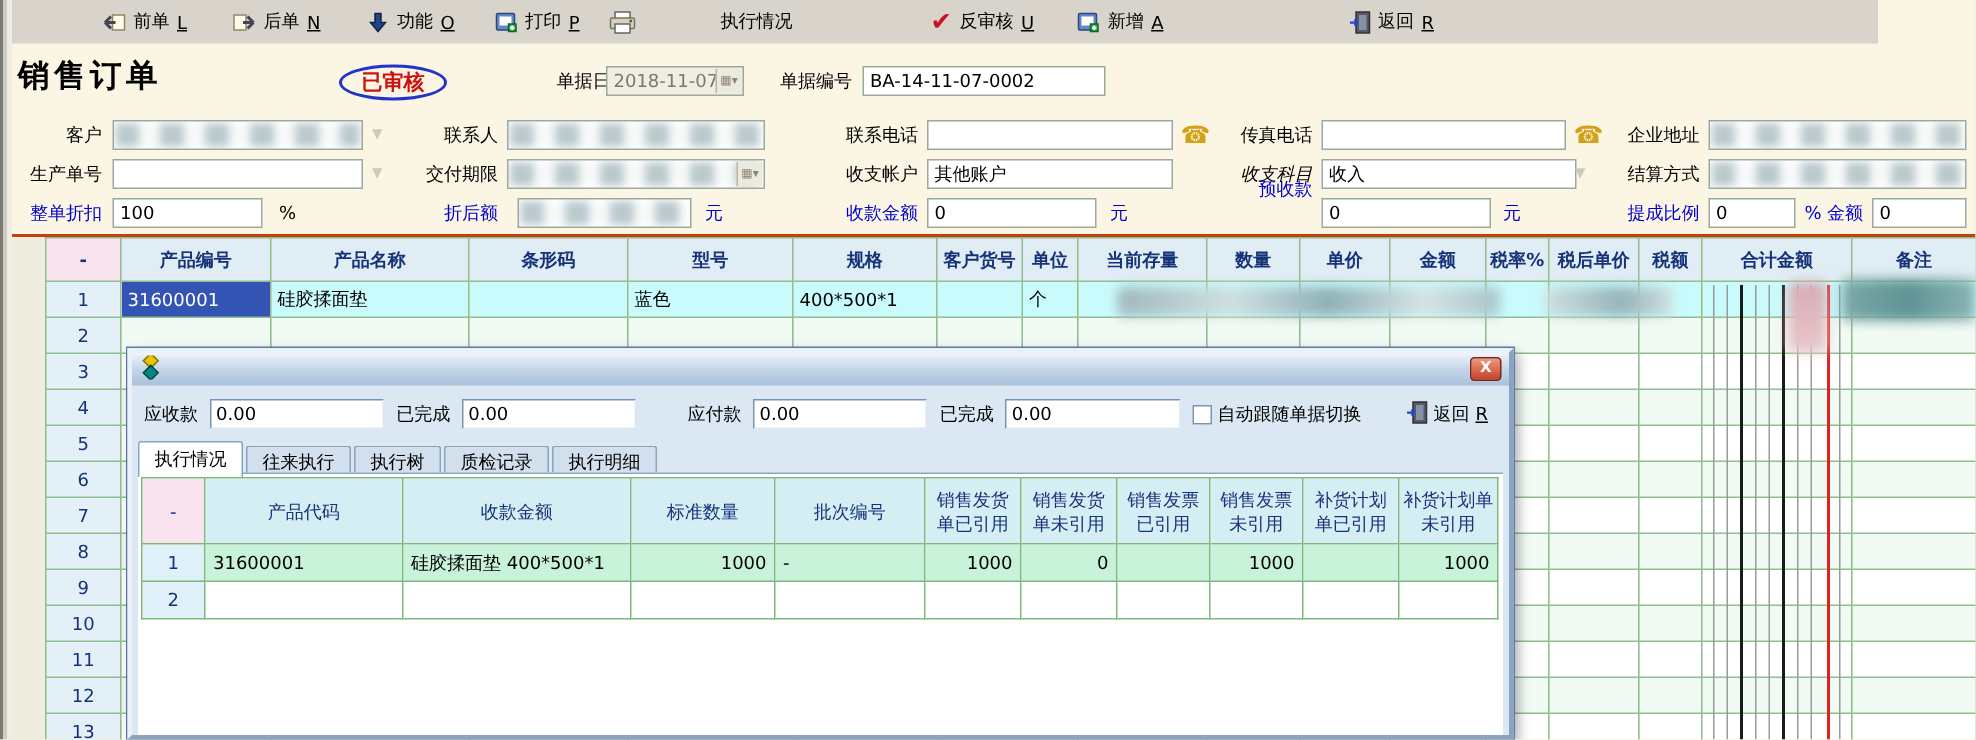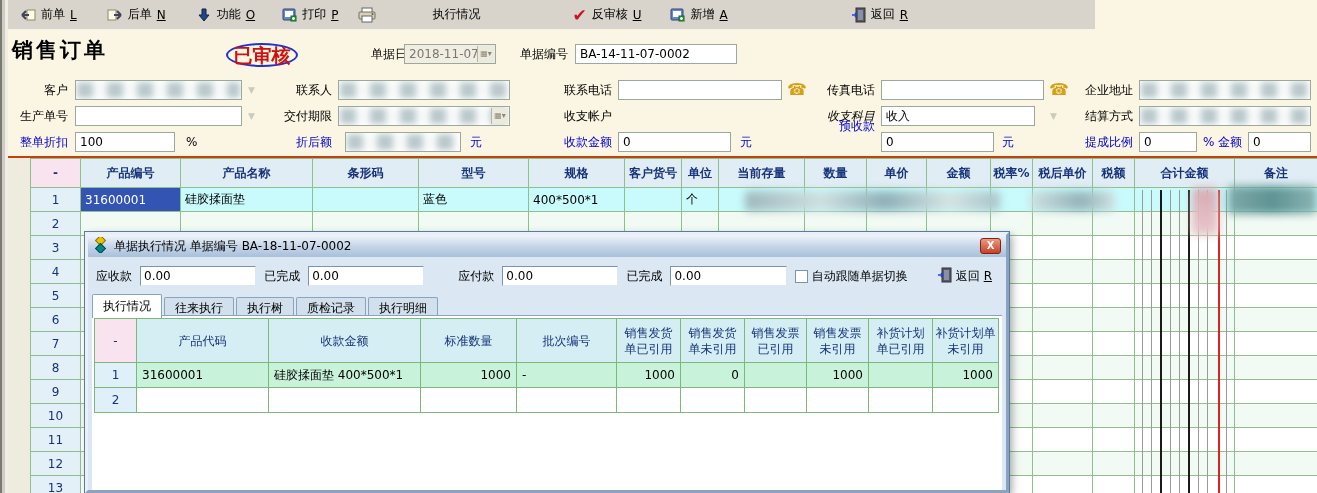--- a/index.html
+++ b/index.html
@@ -4,31 +4,31 @@
 <style>
   * { box-sizing: border-box; margin:0; padding:0; }
   html,body { width:1317px; height:493px; overflow:hidden; }
   body { position:relative; font-family:"DejaVu Sans","Liberation Sans",sans-serif; font-size:12px; color:#000; background:#fbf6e3; }
 
   
   .frame { position:absolute; left:0; top:0; width:8px; height:493px; z-index:40;
     background:linear-gradient(to right,#7a7a74 0 2px,#cfccc2 2px 5px,#efede6 5px 8px); }
 
   
-  .toolbar { position:absolute; left:0; top:0; width:1095px; height:30px; background:#d8d4cb;
-    border-bottom:1px solid #f6f3ec; display:flex; align-items:center; z-index:10; }
+  .toolbar { position:absolute; left:0; top:0; width:1252px; height:30px; background:#d8d4cb;
+    border-bottom:1px solid #f6f3ec; display:flex; align-items:center; z-index:10;padding-left:48px; }
   .tbtn { display:flex; align-items:center; gap:5px; height:24px; padding:2px 6px; cursor:default; white-space:nowrap; }
   .tbtn u { text-decoration:underline; }
   .ticon svg { display:block; }
   .chk-red { color:#cc1122; font-size:17px; font-weight:bold; line-height:14px; }
 
   
   .page-title { position:absolute; left:12px; top:36px; font-size:21px; font-weight:bold; letter-spacing:3px; }
   .stamp { position:absolute; left:226px; top:43px; width:72px; height:24px; border:2px solid #2233cc; border-radius:50%;
-    color:#cc1111; font-size:19px; font-weight:bold; text-align:center; line-height:20px; background:transparent; }
+    color:#cc1111; font-size:14px; font-weight:bold; text-align:center; line-height:20px; background:transparent; }
   .lbl { position:absolute; height:20px; line-height:20px; text-align:right; white-space:nowrap; }
   .lblL { text-align:left; }
   .inp { position:absolute; height:20px; line-height:18px; background:#fff; border:1px solid #9aa89e; padding:0 4px; overflow:hidden; white-space:nowrap; }
   .inp.dis { background:#f1eee1; color:#777; }
   .blue { color:#0000cc; }
   .rd { position:absolute; inset:1px; filter:blur(3px);
     background:repeating-linear-gradient(90deg, rgba(140,165,170,.6) 0 16px, rgba(225,232,232,.25) 16px 30px); }
   .calbox { position:absolute; right:1px; top:1px; width:17px; height:16px; background:#ece9dd; border-left:1px solid #b8b4a4;
     color:#8a8778; font-size:8px; text-align:center; line-height:16px; }
   .ph { position:absolute; font-size:16px; color:#d4a017; height:20px; line-height:20px; }
@@ -207,22 +207,23 @@
 
   <div class="lbl" style="left:8px; top:34px; width:60px;">生产单号</div>
   <div class="inp" style="left:75px; top:34px; width:167px;"></div>
   <span class="ddarrow" style="left:248px; top:34px;">▼</span>
   <div class="lbl" style="left:272px; top:34px; width:60px;">交付期限</div>
   <div class="inp" style="left:338px; top:34px; width:172px;">
       <span class="rd"></span>
       <span class="calbox">▦▾</span>
     </div>
   <div class="lbl" style="left:552px; top:34px; width:60px;">收支帐户</div>
+  <div class="inp" style="left:618px; top:34px; width:164px;">其他账户</div>
   <div class="lbl" style="left:815px; top:34px; width:60px;font-style:italic;">收支科目</div>
-  <div class="inp" style="left:881px; top:34px; width:154px;">收入</div>
+  <div class="inp" style="left:881px; top:34px; width:170px;">收入</div>
   <span class="ddarrow" style="left:1050px; top:34px;">▼</span>
   <div class="lbl" style="left:1073px; top:34px; width:60px;">结算方式</div>
   <div class="inp" style="left:1139px; top:34px; width:172px;">
       <span class="rd"></span>
     </div>
 
   <div class="lbl blue" style="left:8px; top:60px; width:60px;">整单折扣</div>
   <div class="inp" style="left:75px; top:60px; width:100px;">100</div>
   <div class="lbl lblL" style="left:186px; top:60px;">%</div>
   <div class="lbl blue" style="left:280px; top:60px; width:52px;">折后额</div>
@@ -554,21 +555,20 @@
 <div class="blob" style="left:1030px; top:191px; width:85px; height:20px; background:linear-gradient(90deg,#cfe0e0,#94b4ba 60%,#cfe0e0);"></div>
 <div class="blob" style="left:1192px; top:188px; width:26px; height:47px; background:linear-gradient(#d8aab4,#e8c8cc);"></div>
 <div class="blob" style="left:1228px; top:186px; width:89px; height:28px; background:linear-gradient(90deg,#7ea8a8,#5f9494 50%,#8cb4b4);"></div>
 
 <div class="dialog">
   <div class="dtitle">
     <span><svg width="16" height="16">
           <rect x="4" y="0" width="7" height="7" fill="#e8c400" stroke="#887000" transform="rotate(45 7.5 3.5)"></rect>
           <rect x="4" y="8" width="7" height="7" fill="#008888" stroke="#004444" transform="rotate(45 7.5 11.5)"></rect>
         </svg></span>
-    <span>单据执行情况 单据编号 BA-18-11-07-0002</span>
     <span class="dclose">X</span>
   </div>
 
   <div class="dfields">
     <span>应收款</span>
     <span class="dinp">0.00</span>
     <span>已完成</span>
     <span class="dinp">0.00</span>
     <span class="gap30">应付款</span>
     <span class="dinp">0.00</span>

